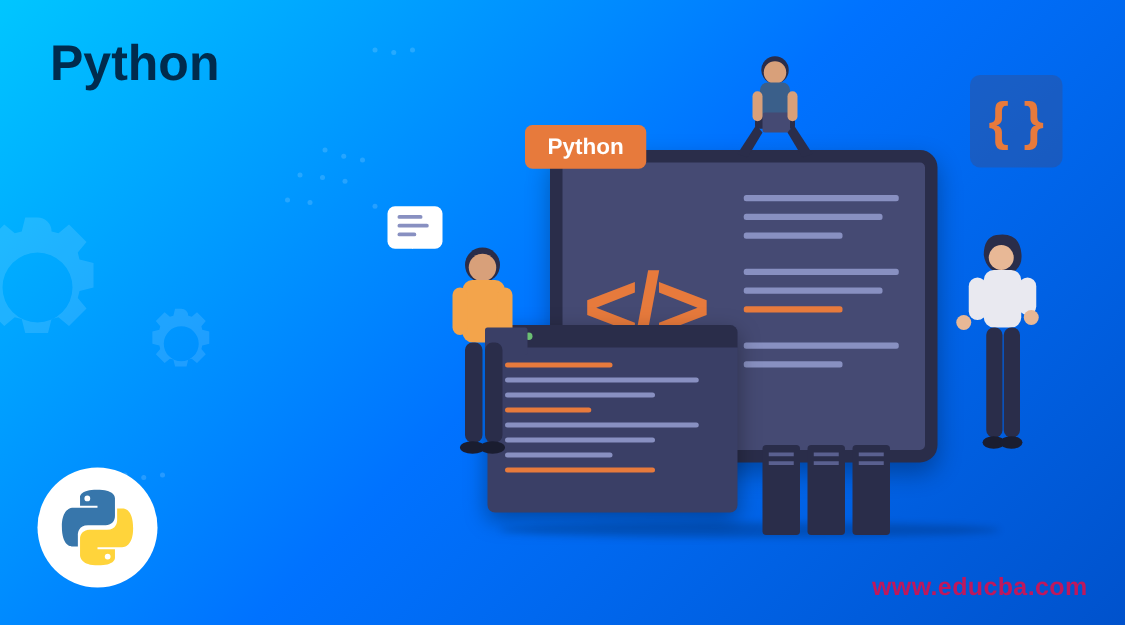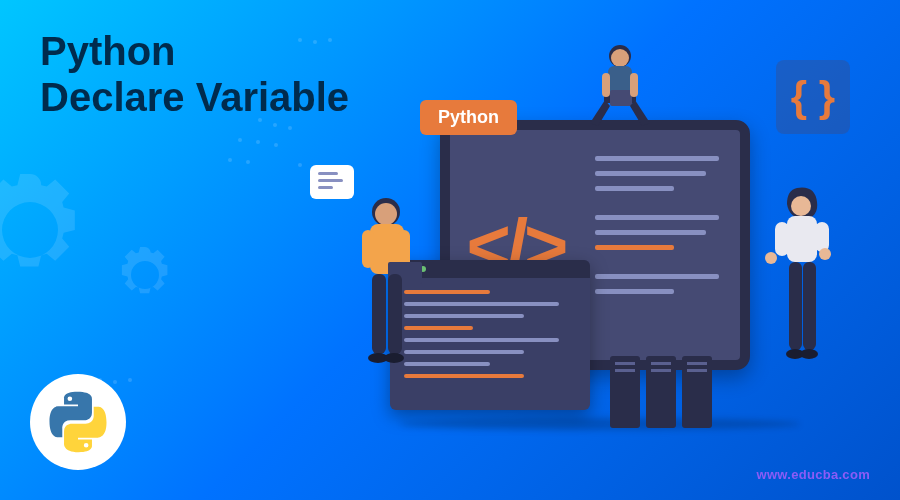--- a/index.html
+++ b/index.html
@@ -51,23 +51,23 @@
   display: flex;
   align-items: center;
   justify-content: center;
 }
 
 
 .url {
   position: absolute;
   right: 30px;
   bottom: 18px;
-  color: #8b5cf6;
+  color: #be185d;
   font-weight: 600;
-  font-size: 13px;
+  font-size: 20px;
   letter-spacing: 0.3px;
 }
 
 
 .illustration {
   position: absolute;
   right: 40px;
   top: 50px;
   width: 540px;
   height: 400px;
@@ -285,21 +285,20 @@
 
 <svg class="bg-gear gear1" viewBox="0 0 100 100">
   <path fill="currentColor" d="M50 10a8 8 0 018 8l4 1 6-5 10 10-5 6 1 4 8 2v14l-8 2-1 4 5 6-10 10-6-5-4 1-2 8H43l-2-8-4-1-6 5-10-10 5-6-1-4-8-2V36l8-2 1-4-5-6 10-10 6 5 4-1 2-8h7zm0 20a20 20 0 100 40 20 20 0 000-40z"></path>
 </svg>
 <svg class="bg-gear gear2" viewBox="0 0 100 100">
   <path fill="currentColor" d="M50 10a8 8 0 018 8l4 1 6-5 10 10-5 6 1 4 8 2v14l-8 2-1 4 5 6-10 10-6-5-4 1-2 8H43l-2-8-4-1-6 5-10-10 5-6-1-4-8-2V36l8-2 1-4-5-6 10-10 6 5 4-1 2-8h7zm0 20a20 20 0 100 40 20 20 0 000-40z"></path>
 </svg>
 
 <div class="title">
   <div>Python</div>
-  <div>Declare Variable</div>
 </div>
 
 <div class="logo-circle">
   <svg width="64" height="64" viewBox="0 0 110 110">
     <path fill="#3776ab" d="M54 3c-25 0-23 11-23 11v11h24v3H22S6 26 6 54c0 28 14 27 14 27h8V66s-1-14 14-14h24s13 0 13-13V15S81 3 54 3zM41 11a4 4 0 110 8 4 4 0 010-8z"></path>
     <path fill="#ffd43b" d="M56 107c25 0 23-11 23-11V85H55v-3h33s16 2 16-26c0-28-14-27-14-27h-8v15s1 14-14 14H44s-13 0-13 13v21s-2 15 25 15zm13-8a4 4 0 110-8 4 4 0 010 8z"></path>
   </svg>
 </div>
 
 <div class="url">www.educba.com</div>

